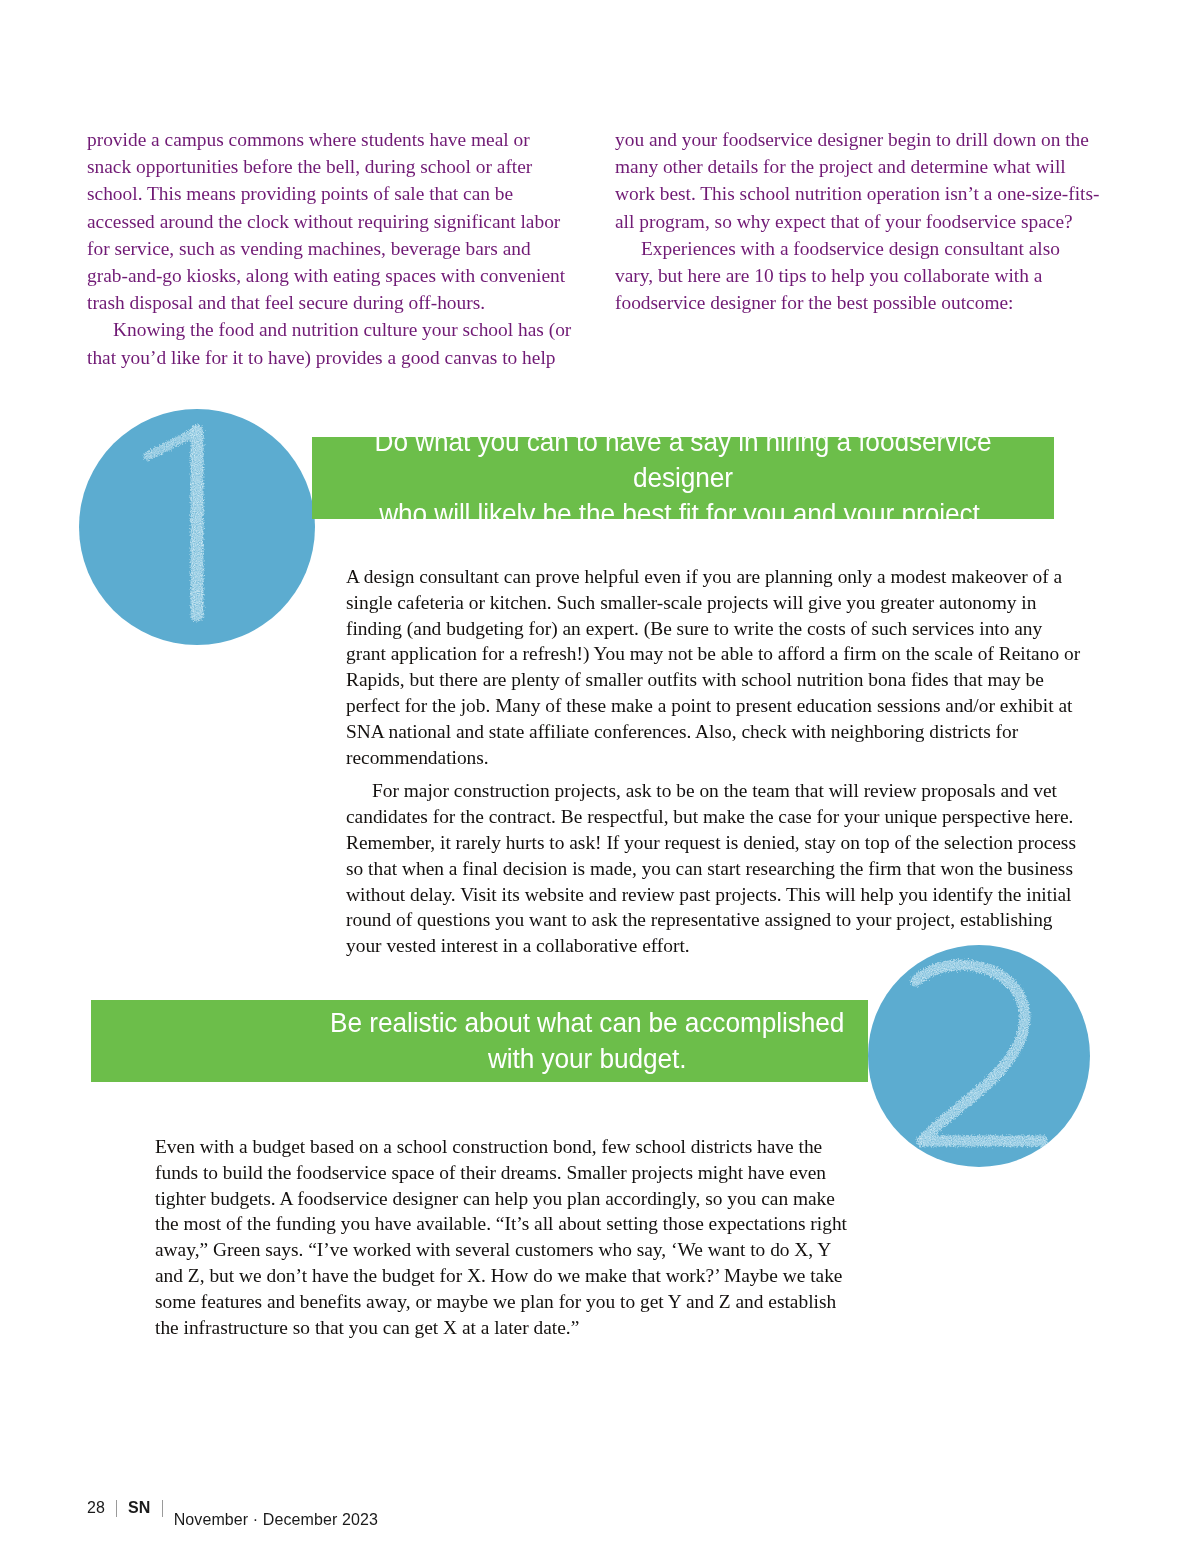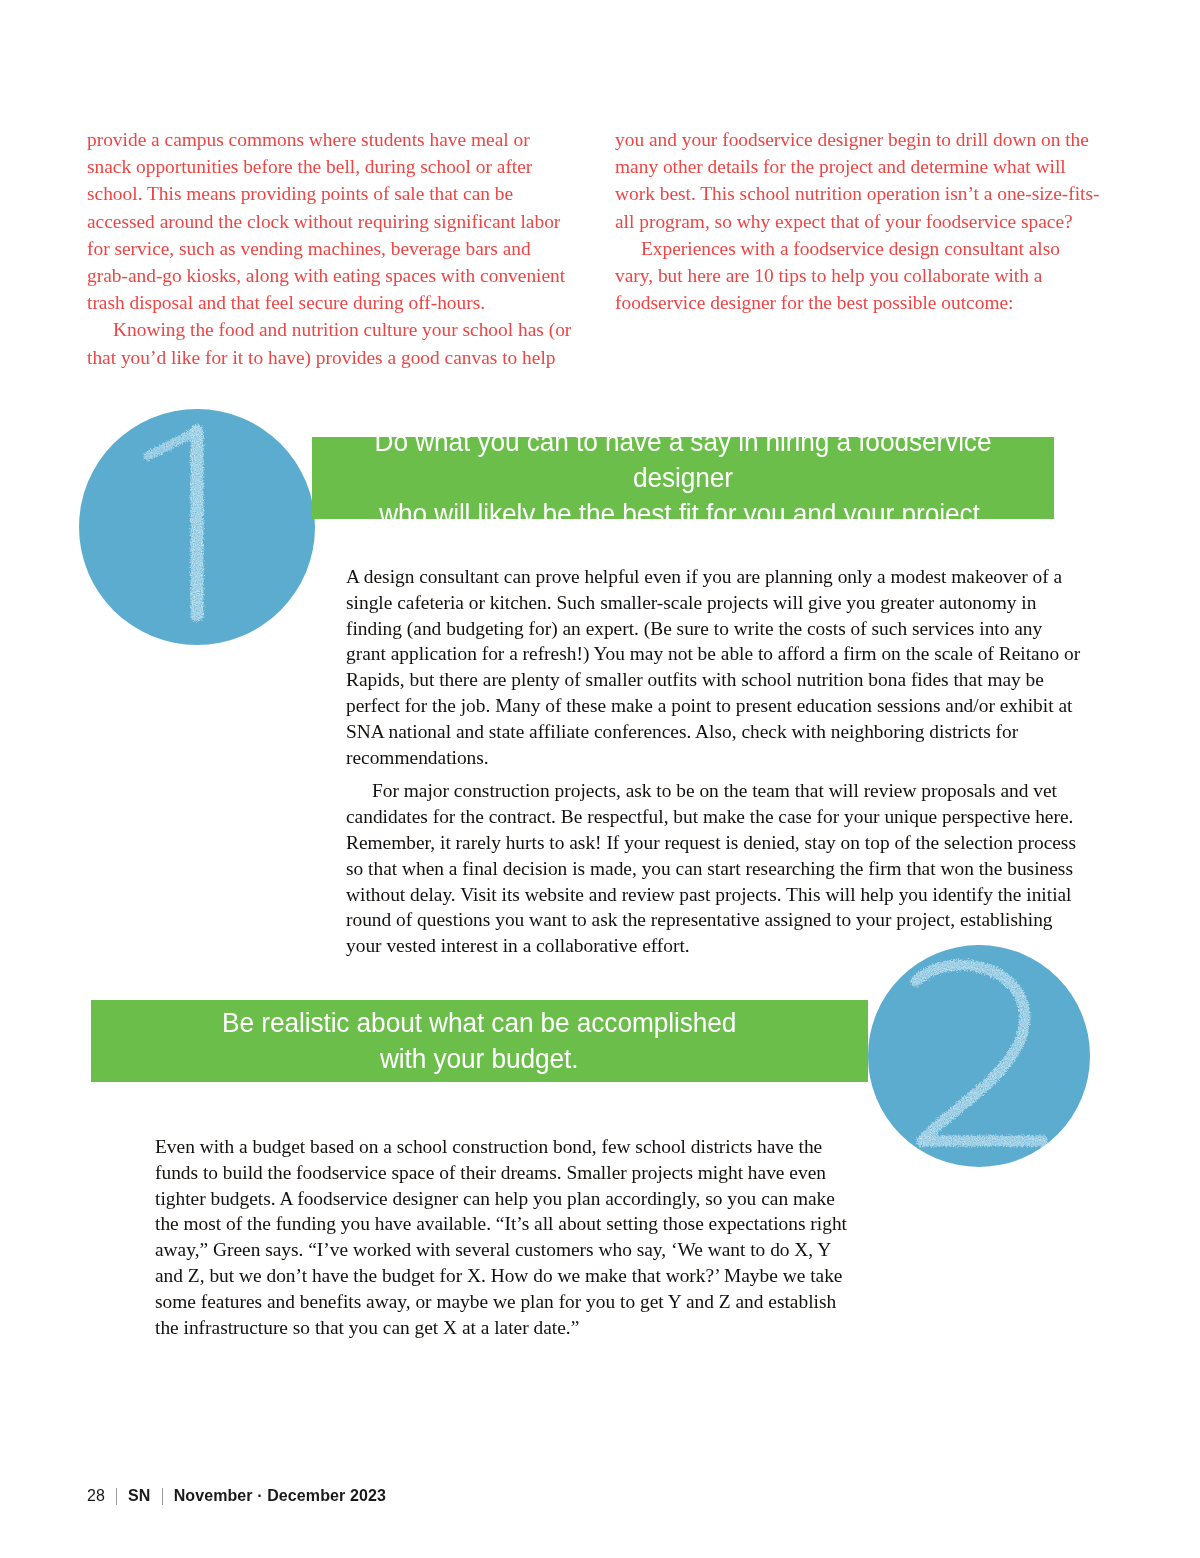--- a/index.html
+++ b/index.html
@@ -21,21 +21,21 @@
     position: absolute;
     inset: 0;
   }
 
   
   .intro-col {
     position: absolute;
     top: 126px;
     font-size: 19.4px;
     line-height: 27.2px;
-    color: #ef4444;
+    color: #701a75;
     font-family: "Liberation Serif", "DejaVu Serif", serif;
   }
   .intro-col.left  { left: 87px;  width: 486px; }
   .intro-col.right { left: 615px; width: 486px; }
   .intro-col p { margin: 0; text-align: left; }
   .intro-col p.indent { text-indent: 26px; }
 
   
   .num-circle {
     position: absolute;
@@ -84,20 +84,21 @@
     width: 742px;
     height: 82px;
   }
   #banner-one .tip-title { text-align: center; }
 
   #banner-two {
     left: 91px;
     top: 1000px;
     width: 777px;
     height: 82px;
+    justify-content: flex-end;
   }
 
   
   .tip-body {
     position: absolute;
     font-size: 19.4px;
     line-height: 25.8px;
     color: #14110f;
     z-index: 3;
   }
@@ -121,21 +122,21 @@
   }
   .footer .pagenum { font-weight: 400; }
   .footer .rule {
     display: inline-block;
     width: 1px;
     height: 17px;
     background: #9a9a9a;
     margin: 0 11px;
   }
   .footer .brand { font-weight: 700; letter-spacing: 0.2px; }
-  .footer .issue { font-weight: 700; }
+  .footer .issue { font-weight: 400; margin-top: 24px; }
 </style>
 </head>
 <body>
 
 <div class="page">
 
   <div class="intro-col left">
     <p>provide a campus commons where students have meal or snack opportunities before the bell, during school or after school. This means providing points of sale that can be accessed around the clock without requiring significant labor for service, such as vending machines, beverage bars and grab-and-go kiosks, along with eating spaces with convenient trash disposal and that feel secure during off-hours.</p>
     <p class="indent">Knowing the food and nutrition culture your school has (or that you’d like for it to have) provides a good canvas to help</p>
   </div>

